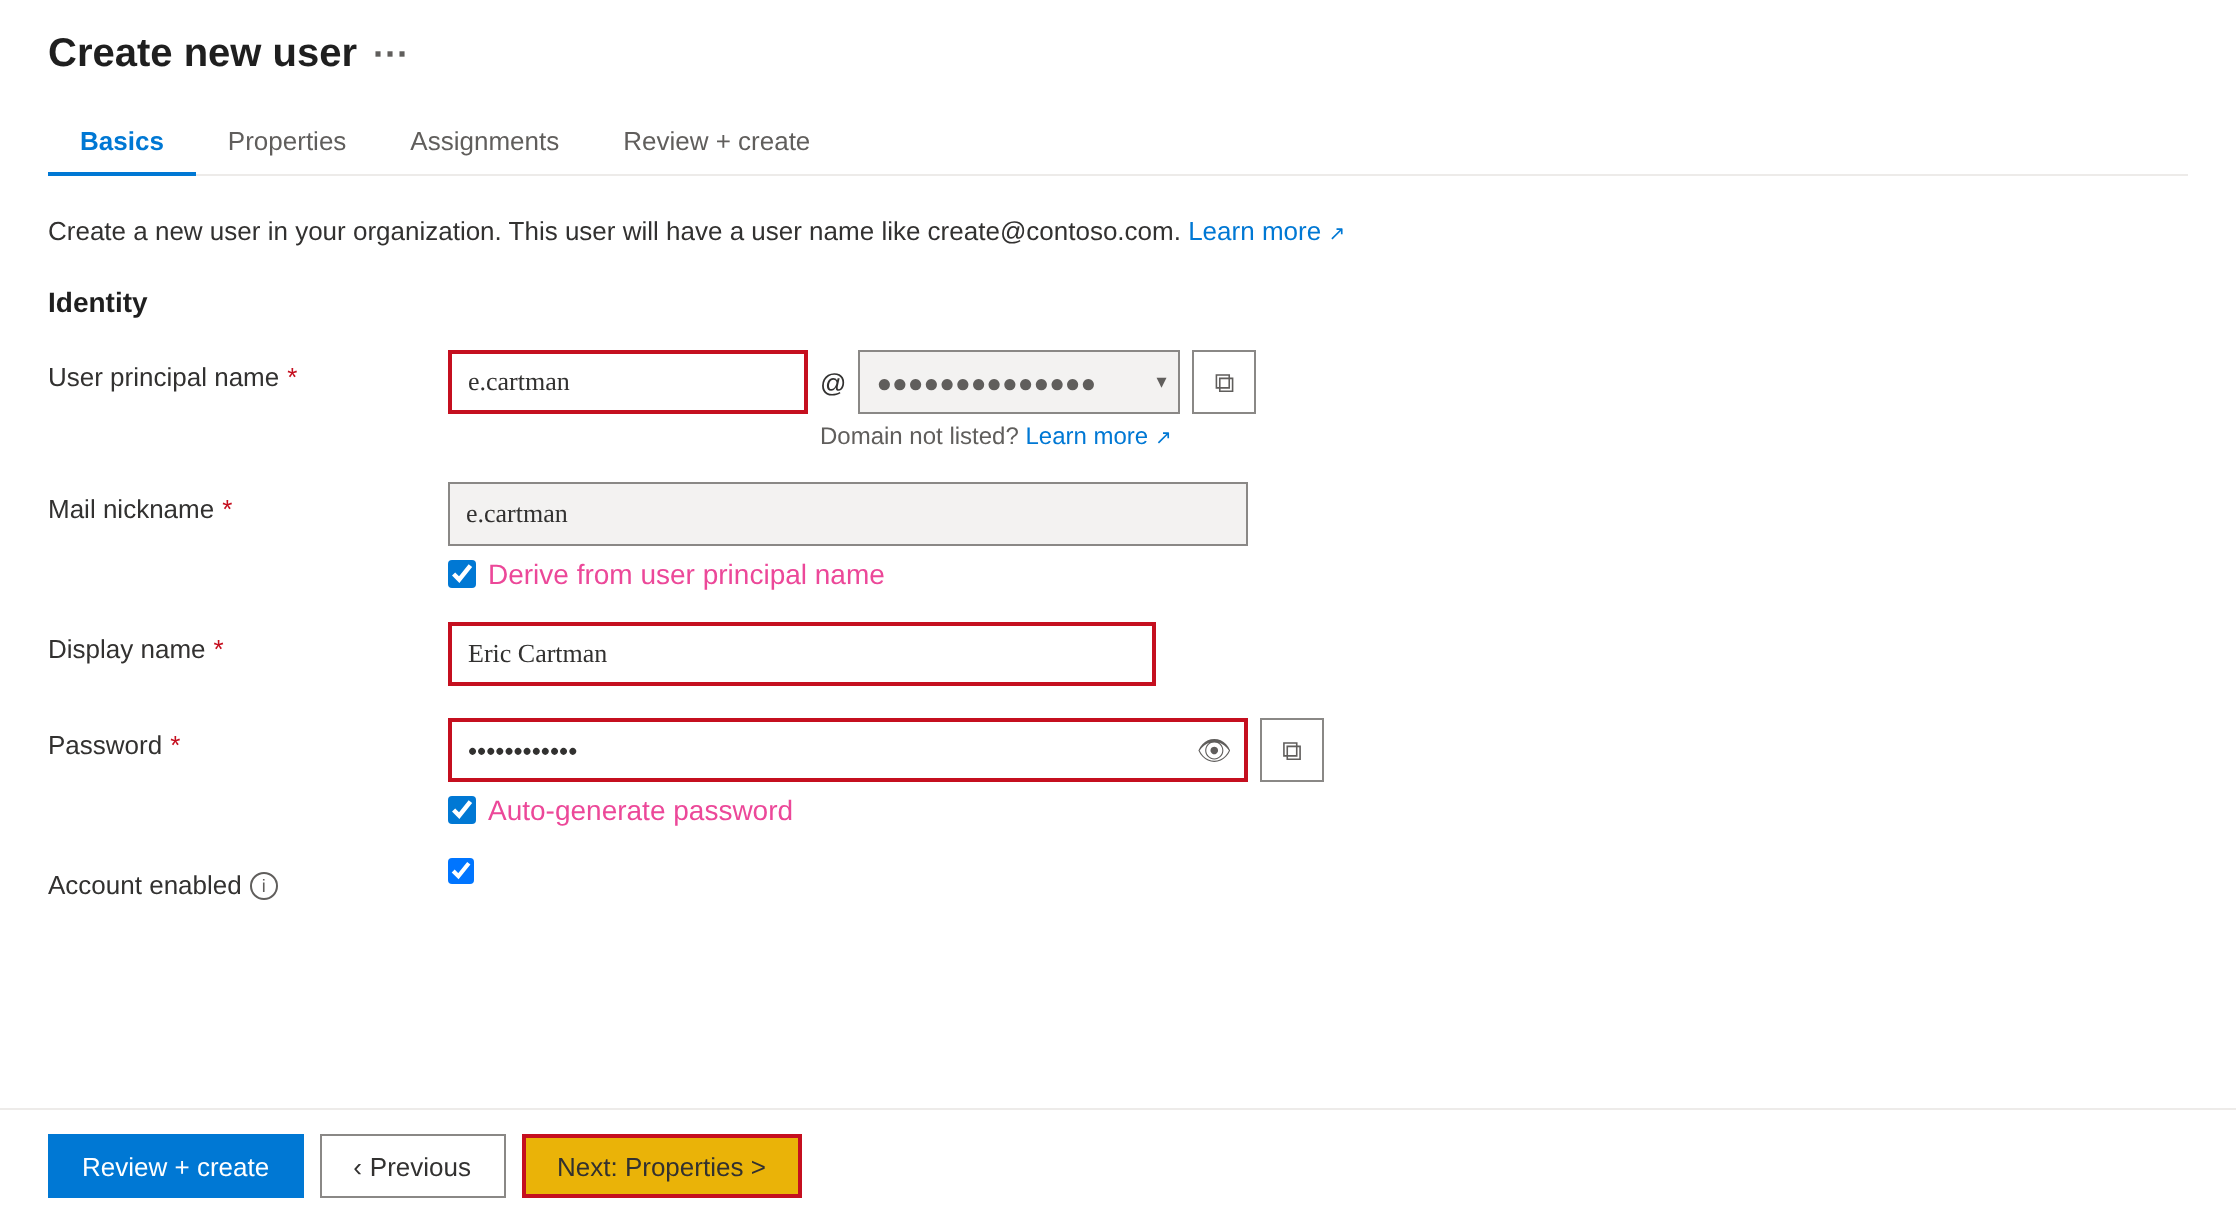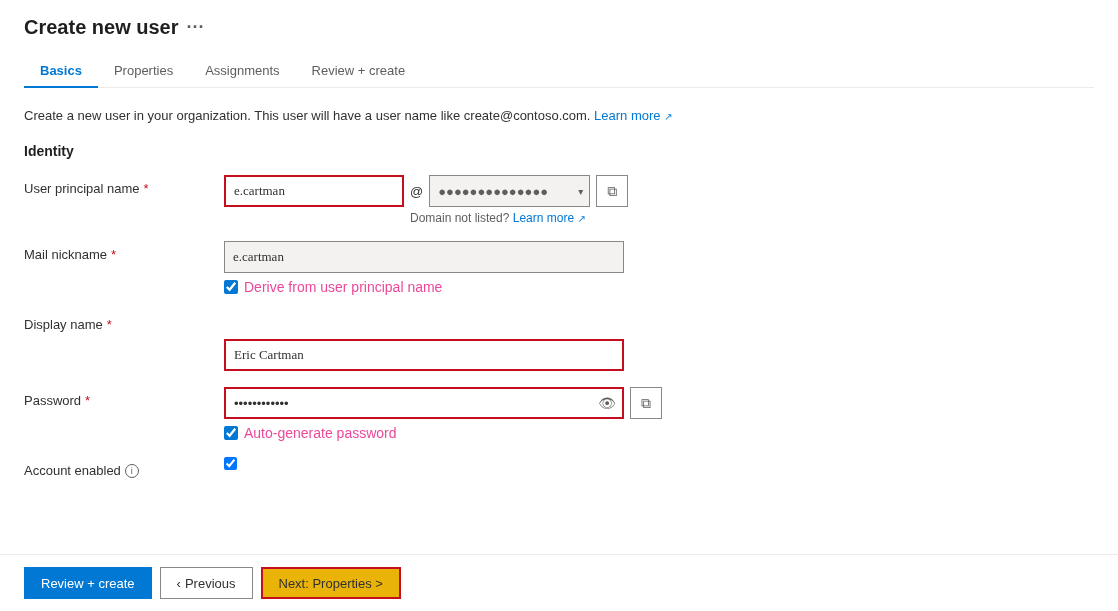--- a/index.html
+++ b/index.html
@@ -47,21 +47,21 @@
 
     .domain-not-listed { font-size: 12px; color: #605e5c; margin-top: 4px; padding-left: 186px; }
     .domain-not-listed a { color: #0078d4; text-decoration: none; }
 
     .mail-nickname-input { width: 400px; background: #f3f2f1; border: 1px solid #edebe9; color: #605e5c; }
 
     .checkbox-row { display: flex; align-items: center; gap: 6px; margin-top: 6px; }
     .checkbox-row input[type="checkbox"] { accent-color: #0078d4; width: 14px; height: 14px; }
     .checkbox-label { font-size: 14px; color: #ec4899; }
 
-    .display-name-input { width: 400px; border: 2px solid #c50f1f !important; margin-top: 28px; }
+    .display-name-input { width: 354px; border: 2px solid #c50f1f !important; }
 
     .password-input-wrapper { position: relative; display: flex; align-items: center; width: 400px; border: 2px solid #c50f1f; height: 32px; }
     .password-input-wrapper input { border: none !important; flex: 1; padding: 5px 8px; font-size: 13px; font-family: inherit; height: 100%; outline: none; }
     .eye-btn { background: none; border: none; cursor: pointer; padding: 0 6px; color: #605e5c; font-size: 14px; display: flex; align-items: center; }
 
     .info-icon { display: inline-flex; align-items: center; justify-content: center; width: 14px; height: 14px; border-radius: 50%; border: 1px solid #605e5c; font-size: 9px; color: #605e5c; cursor: help; font-style: normal; }
 
     .footer { border-top: 1px solid #edebe9; padding: 12px 24px; display: flex; align-items: center; gap: 8px; background: #fff; }
 
     .btn-primary { background: #0078d4; color: #fff; border: 1px solid #0078d4; padding: 6px 16px; font-size: 13px; font-family: inherit; cursor: pointer; height: 32px; }

